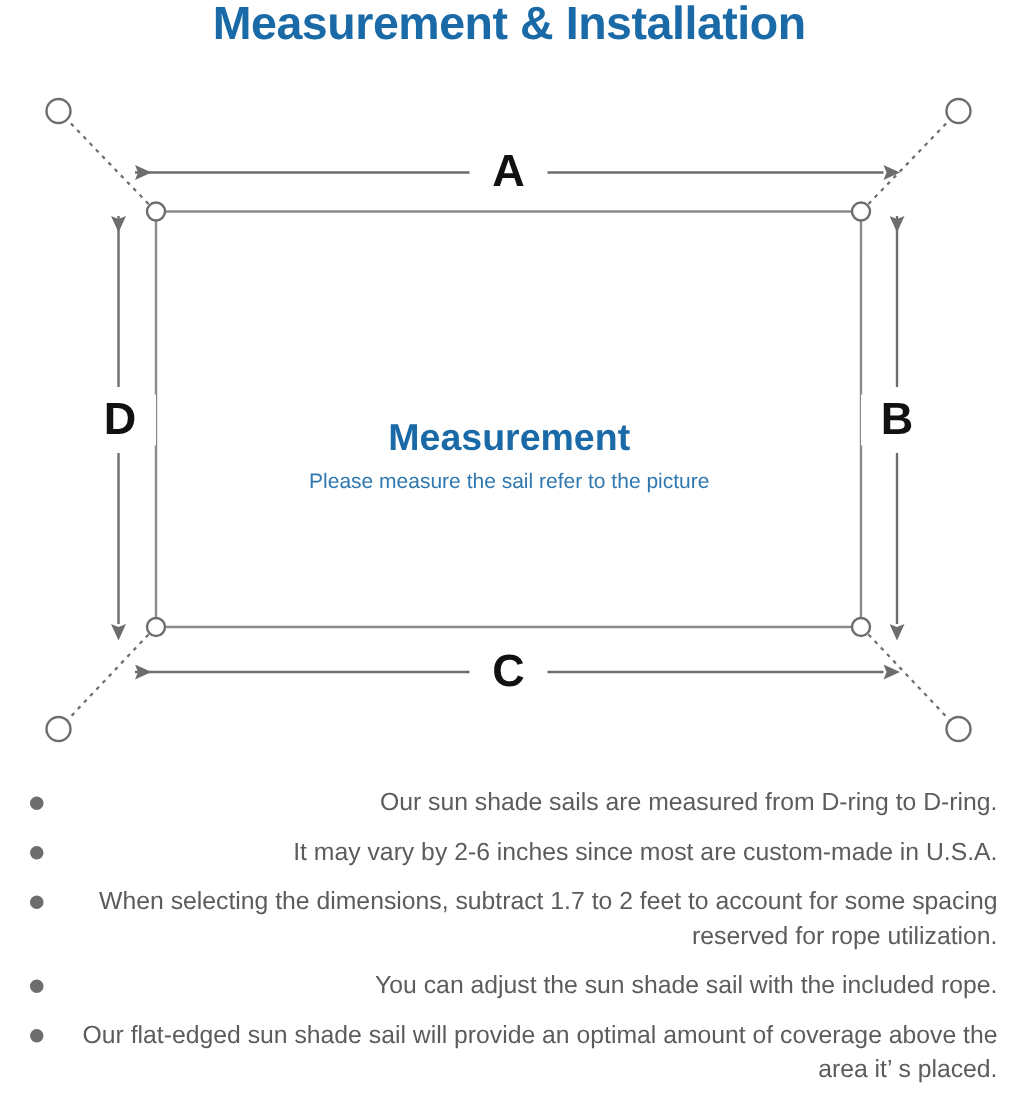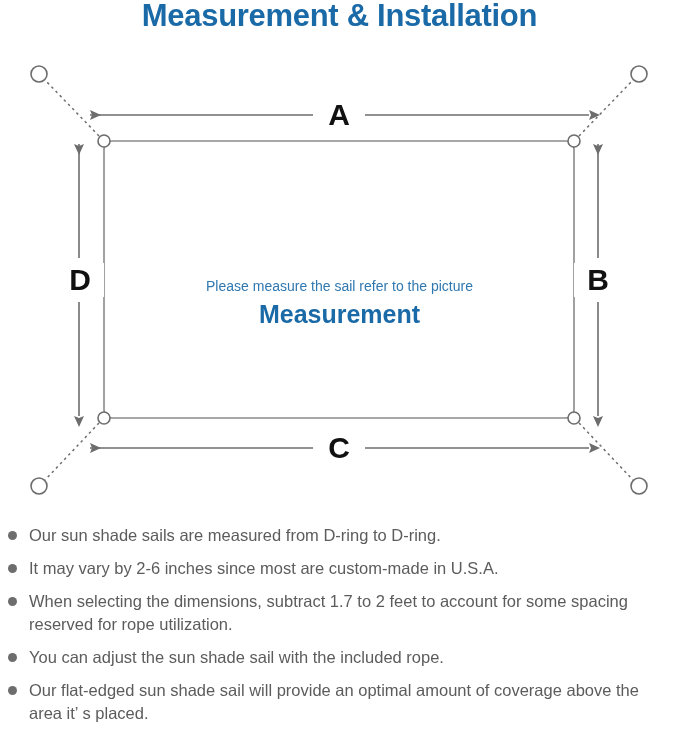--- a/index.html
+++ b/index.html
@@ -73,22 +73,23 @@
   #notes {
     position: absolute;
     left: 0;
     top: 524px;
     width: 679px;
   }
   .note-row {
     position: relative;
     display: flex;
     align-items: flex-start;
-    padding: 0 14px 0 8px;
+    padding: 0 14px 0 20px;
     margin-bottom: 10px;
+    text-align: right;
   }
   .note-bullet {
     flex: 0 0 auto;
     width: 9px;
     height: 9px;
     border-radius: 50%;
     background: #6d6d6d;
     margin-top: 7px;
     margin-right: 12px;
   }
@@ -142,22 +143,22 @@
       <line x1="364" y1="408" x2="589" y2="408" stroke="#6d6d6d" stroke-width="1.6" marker-end="url(#ah-right)"></line>
 
       <line x1="79" y1="218" x2="79" y2="104" stroke="#6d6d6d" stroke-width="1.6" marker-end="url(#ah-left)"></line>
       <line x1="79" y1="262" x2="79" y2="376" stroke="#6d6d6d" stroke-width="1.6" marker-end="url(#ah-right)"></line>
 
       <line x1="598" y1="218" x2="598" y2="104" stroke="#6d6d6d" stroke-width="1.6" marker-end="url(#ah-left)"></line>
       <line x1="598" y1="262" x2="598" y2="376" stroke="#6d6d6d" stroke-width="1.6" marker-end="url(#ah-right)"></line>
     </svg>
 
     <div id="center-label">
+      <div id="center-title">Measurement</div>
       <div id="center-sub">Please measure the sail refer to the picture</div>
-      <div id="center-title">Measurement</div>
     </div>
 
     <div class="dim-letter" style="left:313px; top:58px; width:52px;">A</div>
 
     <div class="dim-letter" style="left:574px; top:223px; width:48px;">B</div>
 
     <div class="dim-letter" style="left:313px; top:391px; width:52px;">C</div>
 
     <div class="dim-letter" style="left:56px; top:223px; width:48px;">D</div>
   </div>

